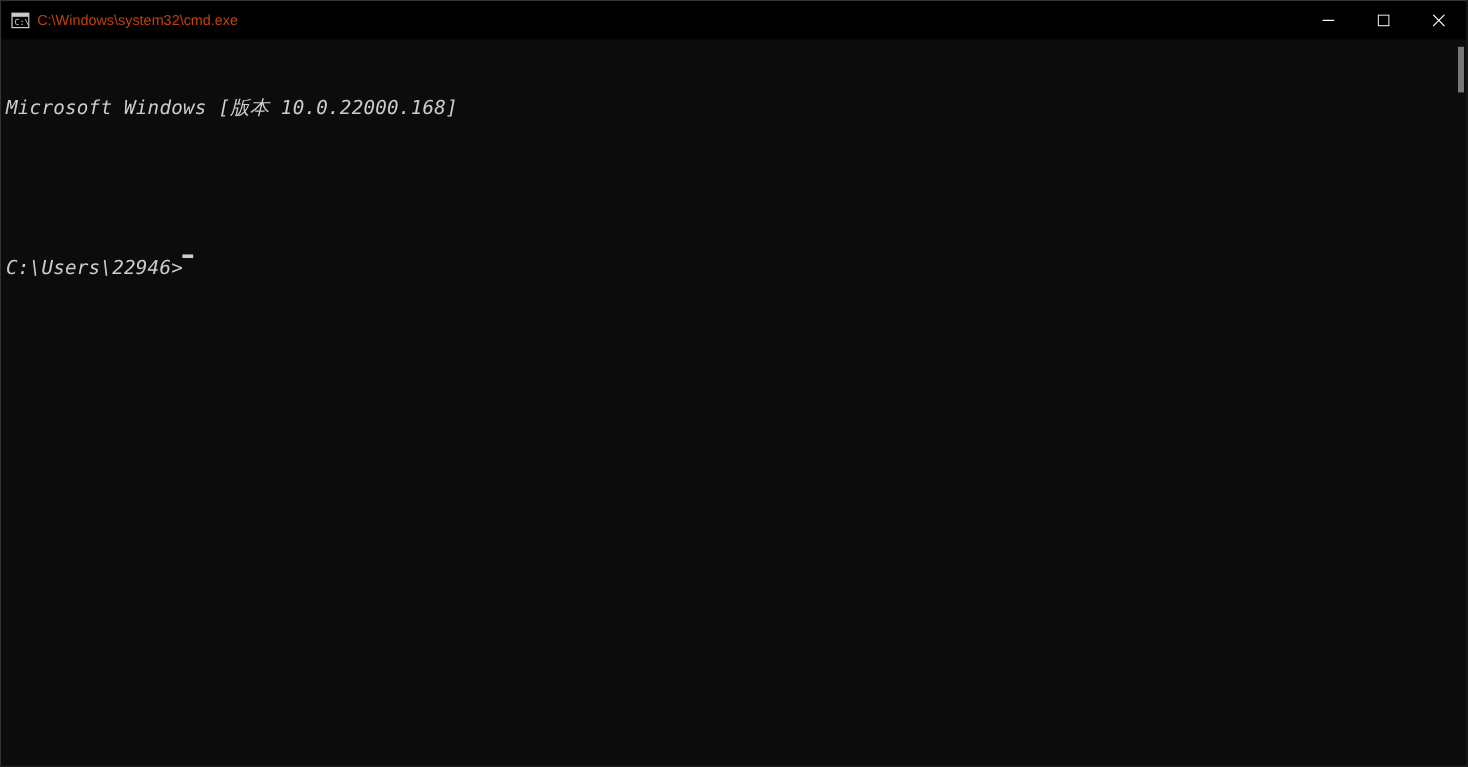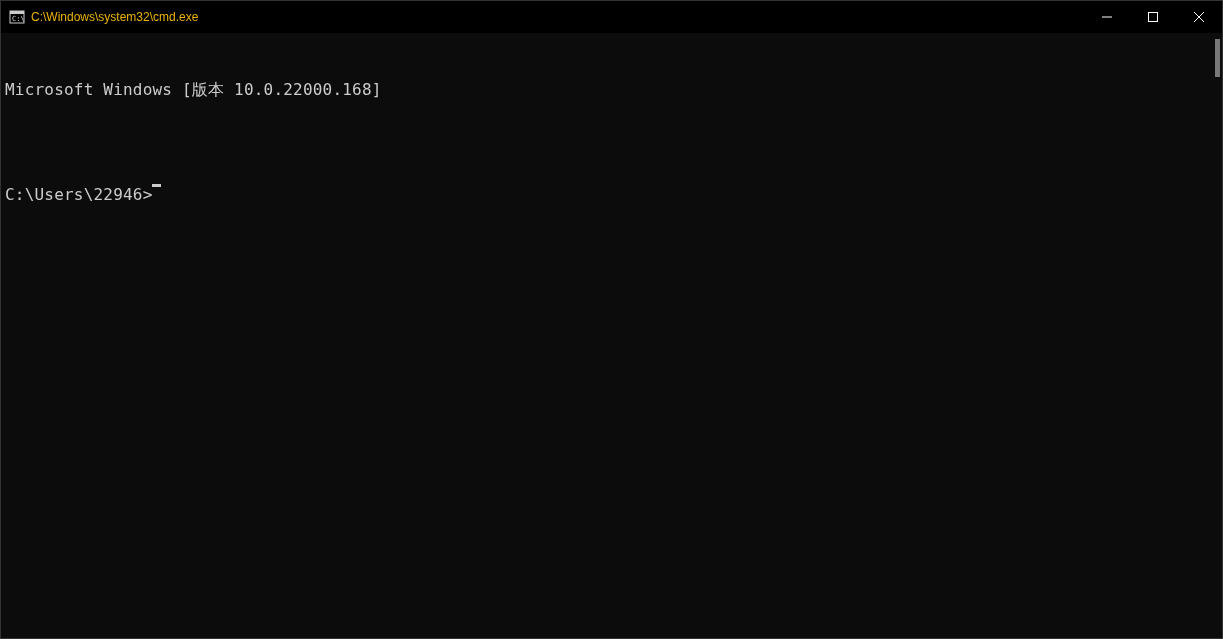--- a/index.html
+++ b/index.html
@@ -43,21 +43,21 @@
     
     .app-icon {
       width: 16px;
       height: 16px;
       display: flex;
       align-items: center;
       justify-content: center;
     }
     
     .titlebar-title {
-      color: #eab308;
+      color: #c2410c;
       font-size: 12px;
       font-family: "Segoe UI", sans-serif;
     }
     
     .window-controls {
       display: flex;
       height: 100%;
     }
     
     .control-btn {
@@ -80,29 +80,31 @@
       overflow: hidden;
     }
     
     .terminal-content {
       color: #cccccc;
       font-size: 16px;
       line-height: 21px;
       font-family: Consolas, "NSimSun", "SimSun", monospace;
       white-space: pre;
       letter-spacing: 0.2px;
+      font-style: italic;
     }
     
     .terminal-line {
       display: block;
     }
     
     .prompt-line {
       display: flex;
       flex-wrap: nowrap;
+      margin-top: 28px;
     }
     
     .cursor {
       display: inline-block;
       width: 9px;
       height: 3px;
       background: #cccccc;
       vertical-align: bottom;
       margin-bottom: 1px;
       margin-left: -1px;

